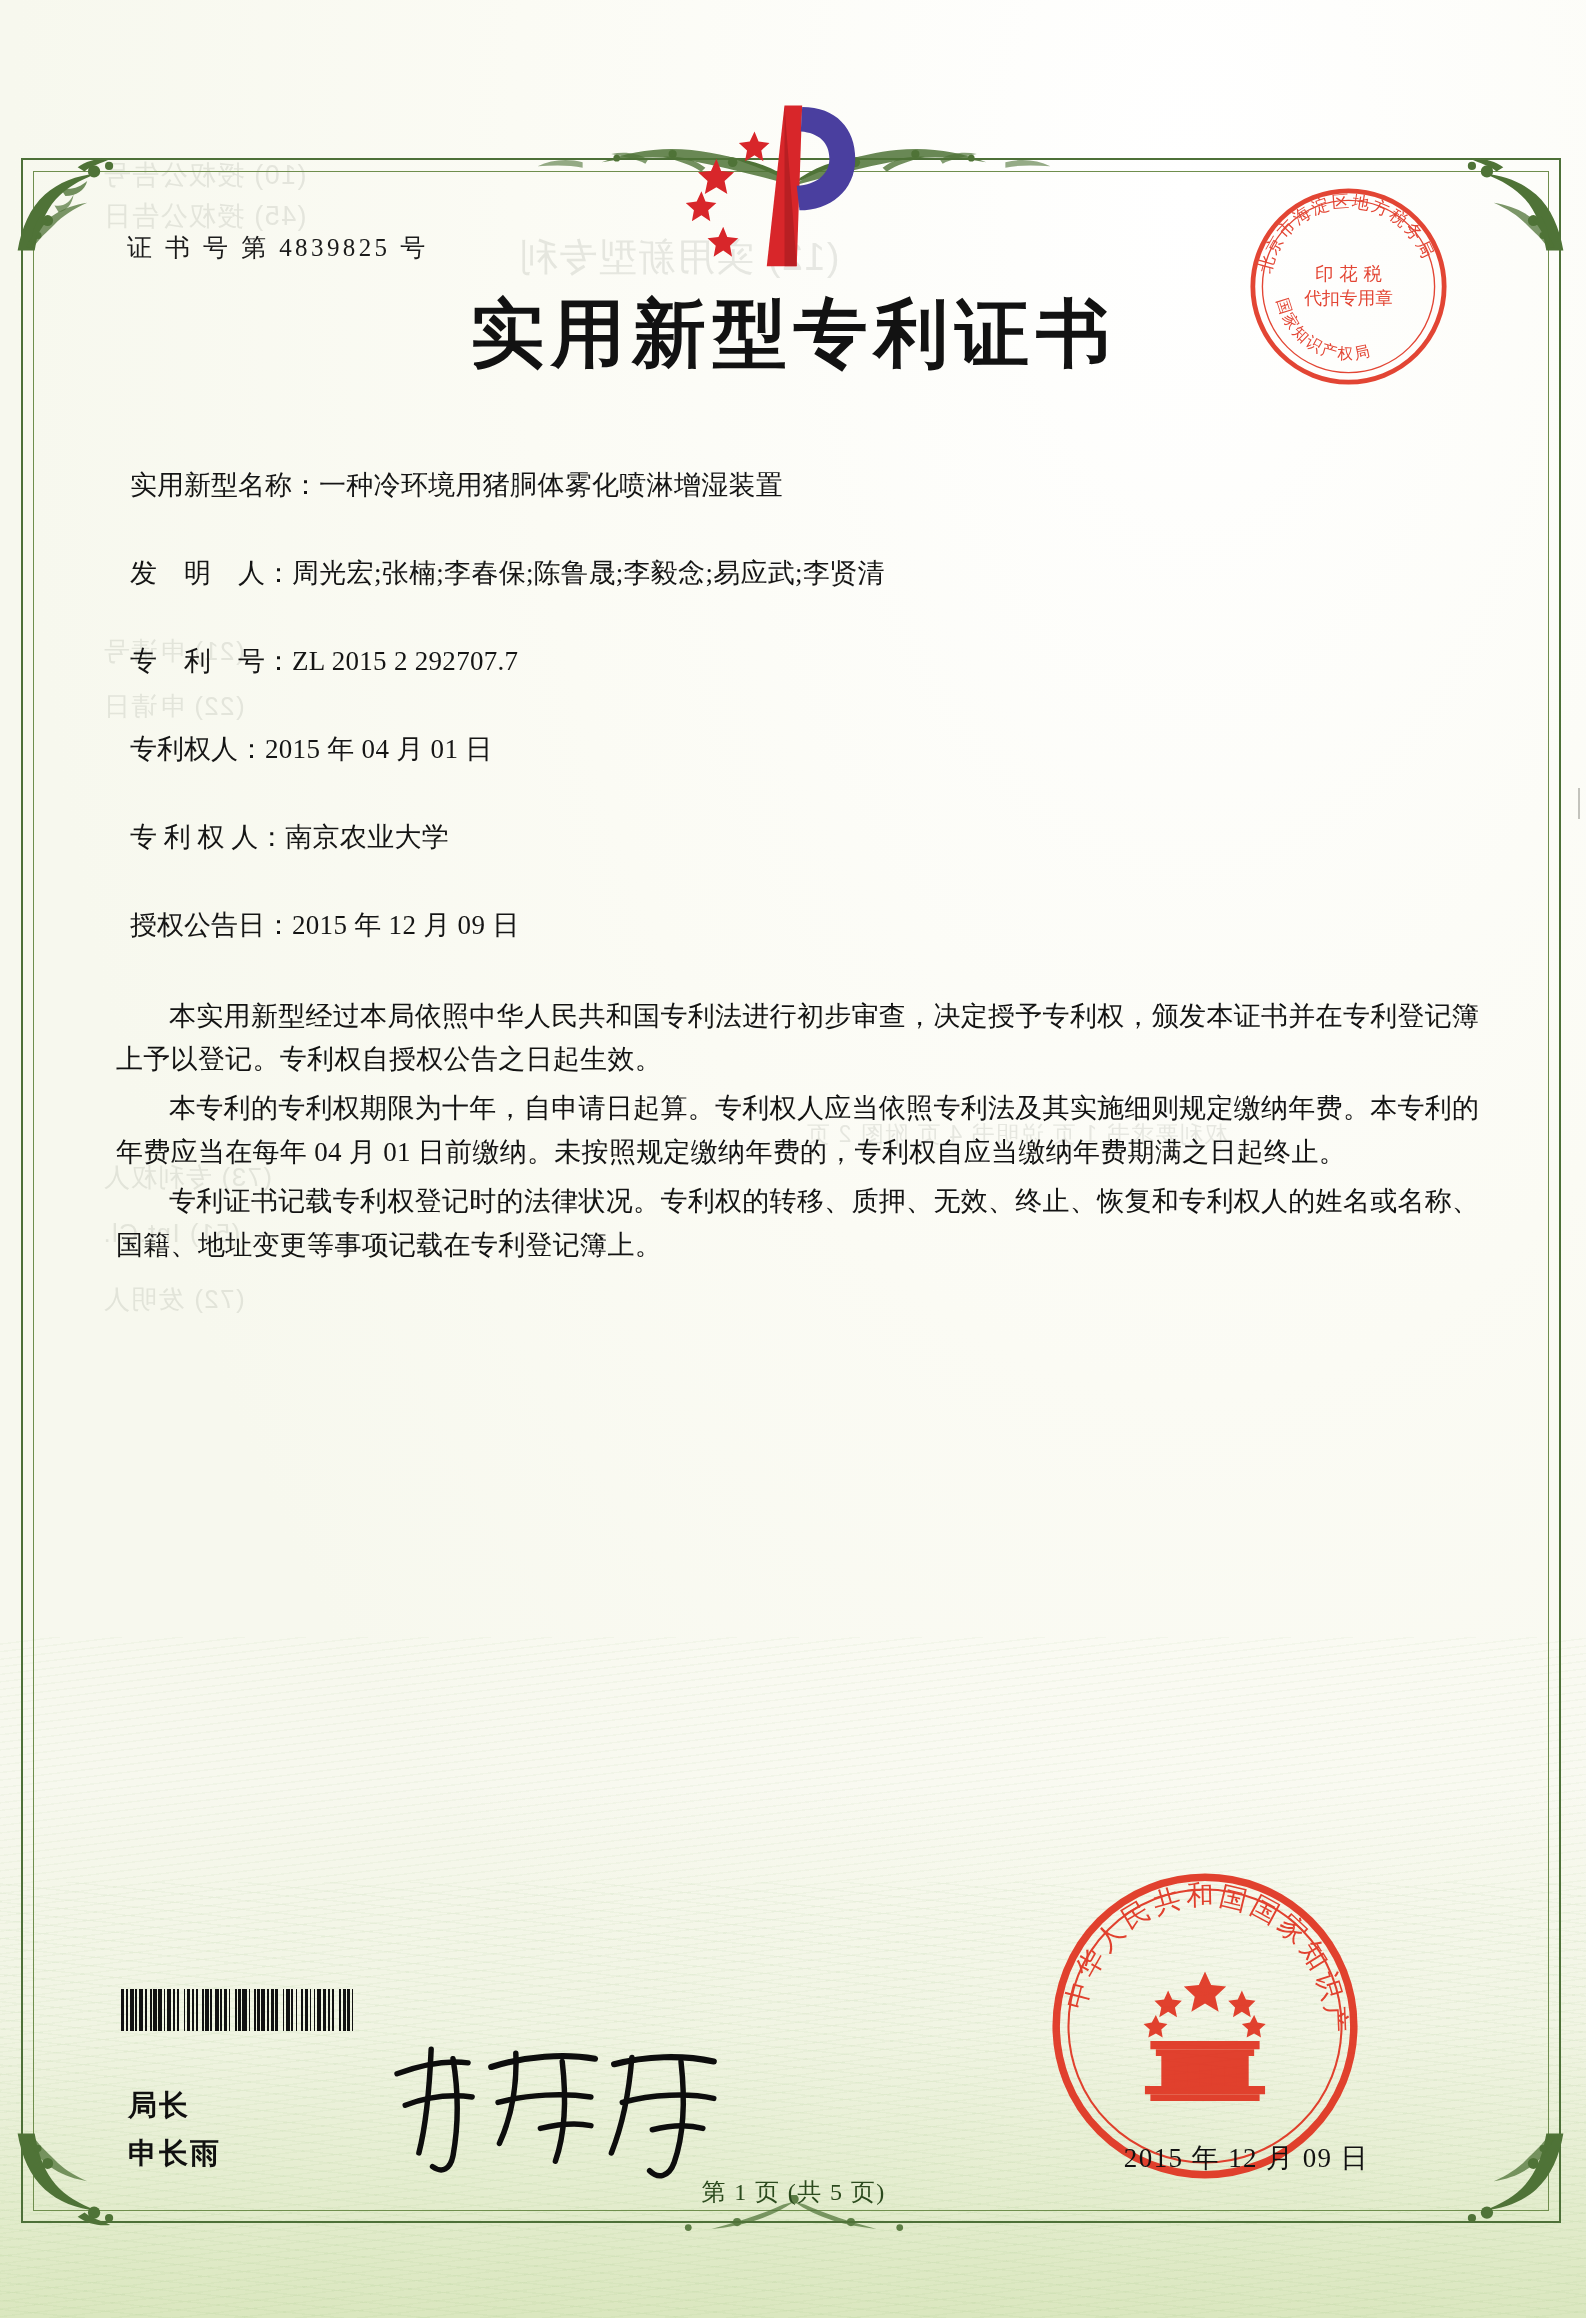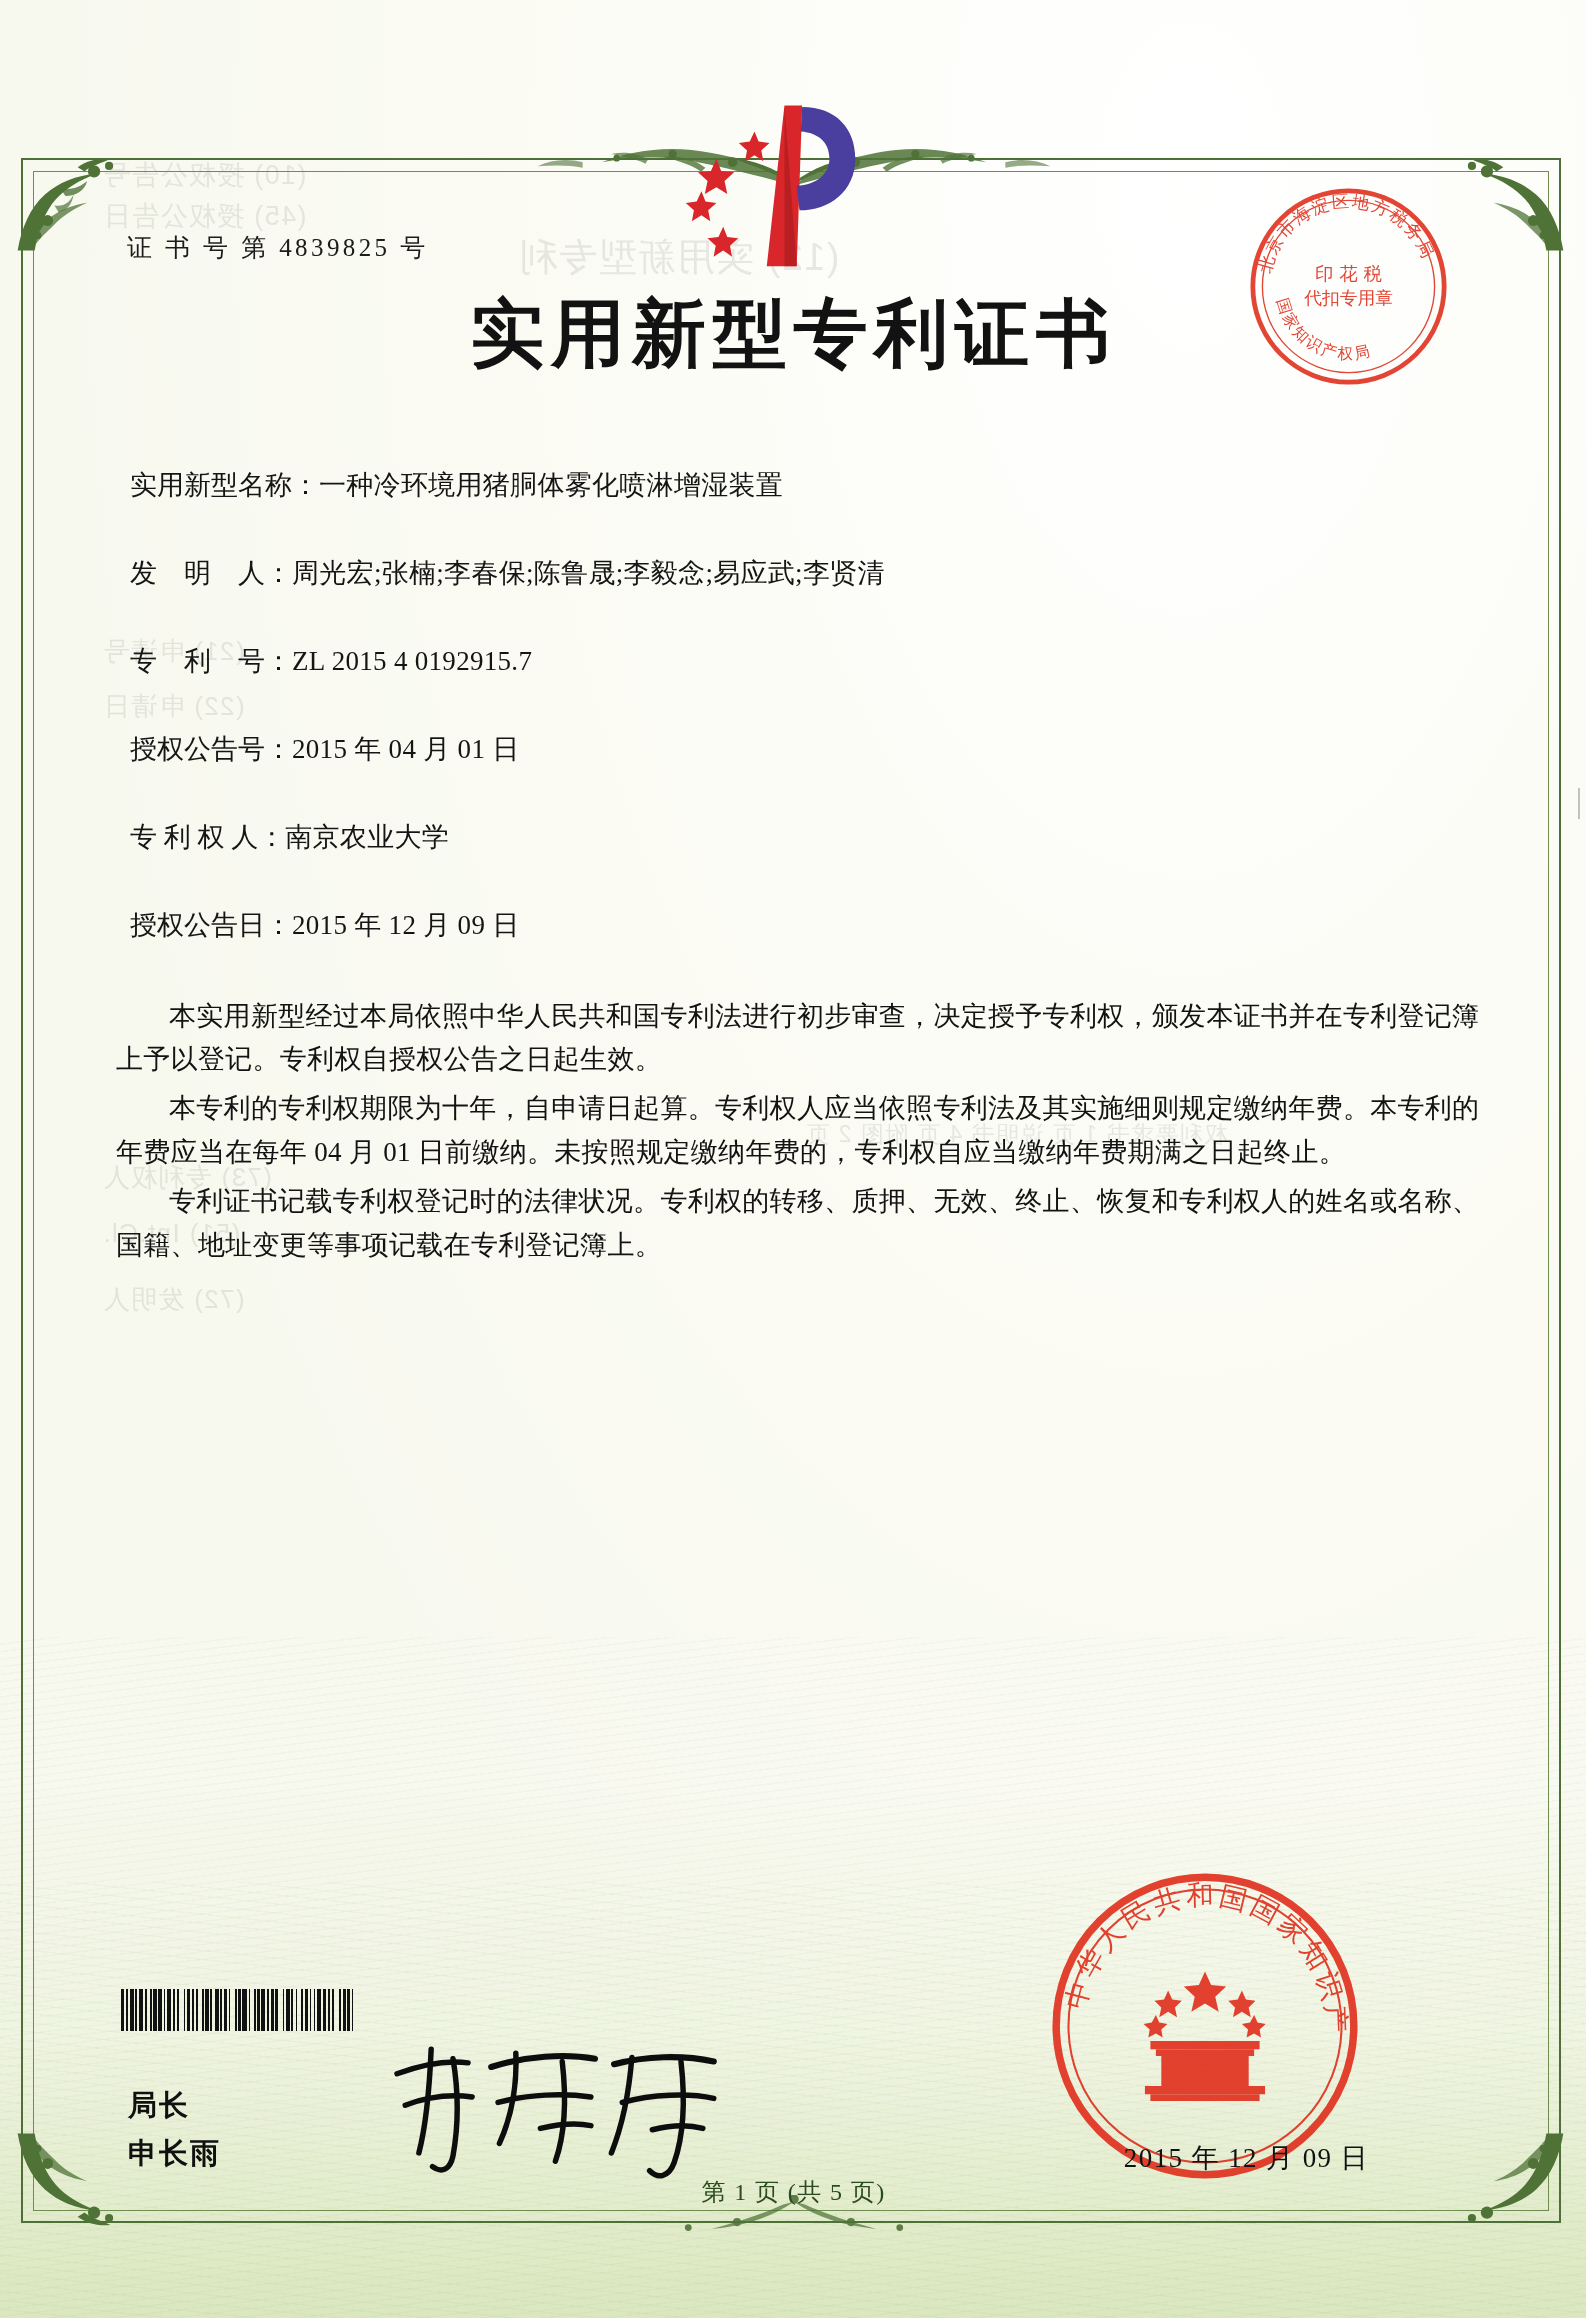--- a/index.html
+++ b/index.html
@@ -339,22 +339,22 @@
   </svg>
 
   <div class="content">
     <div class="cert-no">证 书 号 第 4839825 号</div>
 
     <div class="main-title">实用新型专利证书</div>
 
     <div class="fields" id="fields">
         <div class="field"><span class="lab">实用新型名称：</span><span class="val">一种冷环境用猪胴体雾化喷淋增湿装置</span></div>
         <div class="field"><span class="lab">发　明　人：</span><span class="val">周光宏;张楠;李春保;陈鲁晟;李毅念;易应武;李贤清</span></div>
-        <div class="field"><span class="lab">专　利　号：</span><span class="val mono-val">ZL 2015 4 0192915.7</span></div>
-        <div class="field"><span class="lab">授权公告号：</span><span class="val mono-val">2015 年 04 月 01 日</span></div>
+        <div class="field"><span class="lab">专　利　号：</span><span class="val mono-val">ZL 2015 2 292707.7</span></div>
+        <div class="field"><span class="lab">专利权人：</span><span class="val mono-val">2015 年 04 月 01 日</span></div>
         <div class="field"><span class="lab">专 利 权 人：</span><span class="val">南京农业大学</span></div>
         <div class="field"><span class="lab">授权公告日：</span><span class="val mono-val">2015 年 12 月 09 日</span></div>
       </div>
 
     <div class="paras" id="paras">
         <p>本实用新型经过本局依照中华人民共和国专利法进行初步审查，决定授予专利权，颁发本证书并在专利登记簿上予以登记。专利权自授权公告之日起生效。</p>
         <p>本专利的专利权期限为十年，自申请日起算。专利权人应当依照专利法及其实施细则规定缴纳年费。本专利的年费应当在每年 04 月 01 日前缴纳。未按照规定缴纳年费的，专利权自应当缴纳年费期满之日起终止。</p>
         <p>专利证书记载专利权登记时的法律状况。专利权的转移、质押、无效、终止、恢复和专利权人的姓名或名称、国籍、地址变更等事项记载在专利登记簿上。</p>
       </div>
   </div>

